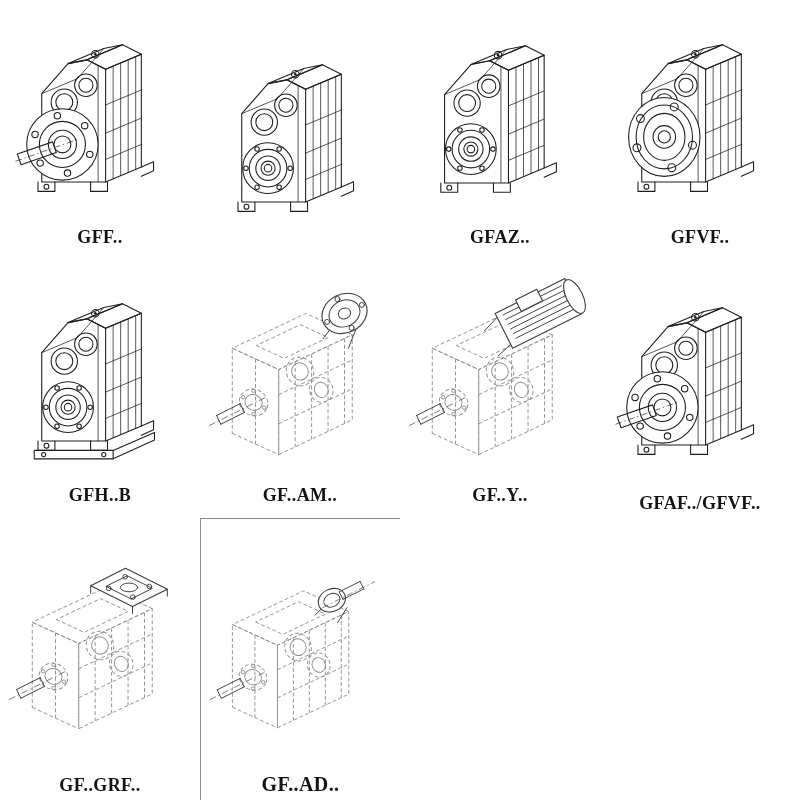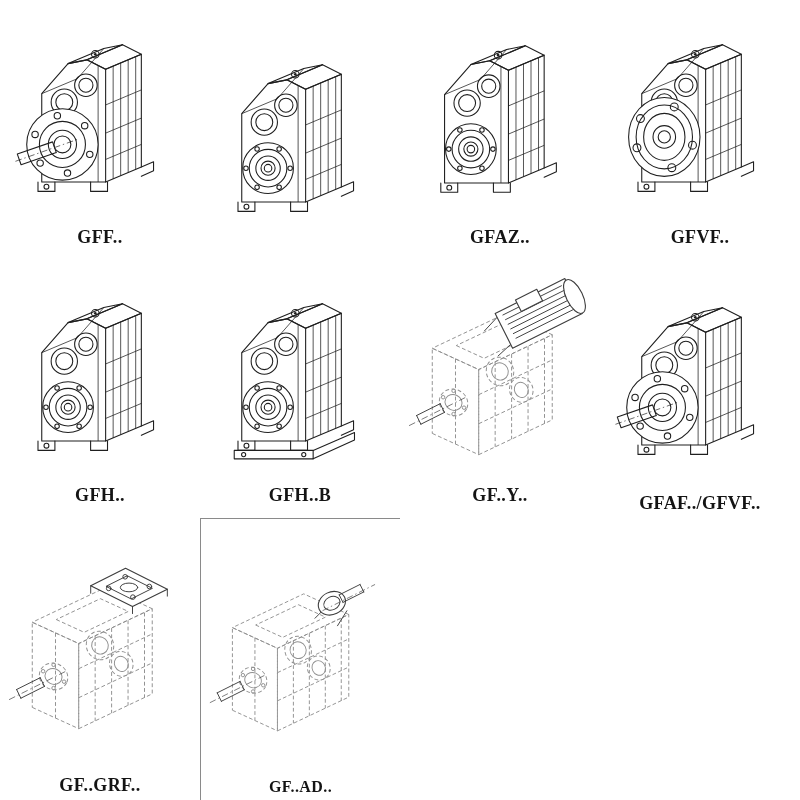--- a/index.html
+++ b/index.html
@@ -12,21 +12,21 @@
   body{background:var(--background);font-family:"Liberation Serif",serif;}
   .catalog{width:800px;height:800px;display:grid;
     grid-template-columns:repeat(4,200px);
     grid-template-rows:260px 258px 282px;
     background:var(--background);overflow:hidden;}
   .cell{display:flex;flex-direction:column;align-items:center;justify-content:flex-end;overflow:hidden;gap:8px;}
   .drawing{flex:1 1 auto;display:flex;align-items:center;justify-content:center;width:100%;padding-top:4px;}
   .label{font-weight:700;font-size:18px;letter-spacing:.4px;color:#141414;margin-bottom:12px;white-space:nowrap;}
   .cell.r3 .label{margin-bottom:4px;}
   .cell.ad-cell{border-left:1.5px solid #8a8a8a;border-top:1.5px solid #8a8a8a;}
-  .cell.ad-cell .label{font-size:16px;}
+  .cell.ad-cell .label{font-size:20px;}
   svg.dwg{display:block;}
   .dwg-s{width:170px;height:202px;}
   .dwg-d{width:194px;height:208px;}
 
   
   .ln{stroke:var(--line);fill:none;stroke-width:1.15;stroke-linejoin:round;stroke-linecap:round;}
   .ln-thin{stroke:var(--line);fill:none;stroke-width:.8;stroke-linejoin:round;}
   .ln-fill{stroke:var(--line);fill:#fff;stroke-width:1.15;stroke-linejoin:round;}
   .dot{fill:var(--line);stroke:none;}
   .cl{stroke:var(--line);fill:none;stroke-width:.7;stroke-dasharray:7 3 1.5 3;}
@@ -210,41 +210,41 @@
   <figure class="cell">
     <div class="drawing">
       <svg class="dwg dwg-s" viewBox="0 0 180 215">
           <use href="#g-body"></use>
           <use href="#g-flange2"></use>
         </svg>
     </div>
     <figcaption class="label">GFVF..</figcaption>
   </figure>
 
-  <figure class="cell">
-    <div class="drawing">
-      <svg class="dwg dwg-s" viewBox="0 0 180 215">
-          <use href="#g-body"></use>
-          <use href="#g-hollow"></use>
-        </svg>
-    </div>
-    <figcaption class="label">GFH..</figcaption>
-  </figure>
 
   <figure class="cell">
     <div class="drawing">
       <svg class="dwg dwg-s" viewBox="0 0 180 215">
           <use href="#g-body"></use>
           <use href="#g-hollow"></use>
           <use href="#g-base"></use>
         </svg>
     </div>
     <figcaption class="label">GFH..B</figcaption>
   </figure>
 
+  <figure class="cell">
+    <div class="drawing">
+      <svg class="dwg dwg-d" viewBox="0 0 200 215">
+          <use href="#g-dbody"></use>
+          <use href="#g-am"></use>
+        </svg>
+    </div>
+    <figcaption class="label">GF..AM..</figcaption>
+  </figure>
 
   <figure class="cell">
     <div class="drawing">
       <svg class="dwg dwg-d" viewBox="0 0 200 215">
           <use href="#g-dbody"></use>
           <use href="#g-motor"></use>
         </svg>
     </div>
     <figcaption class="label">GF..Y..</figcaption>
   </figure>

